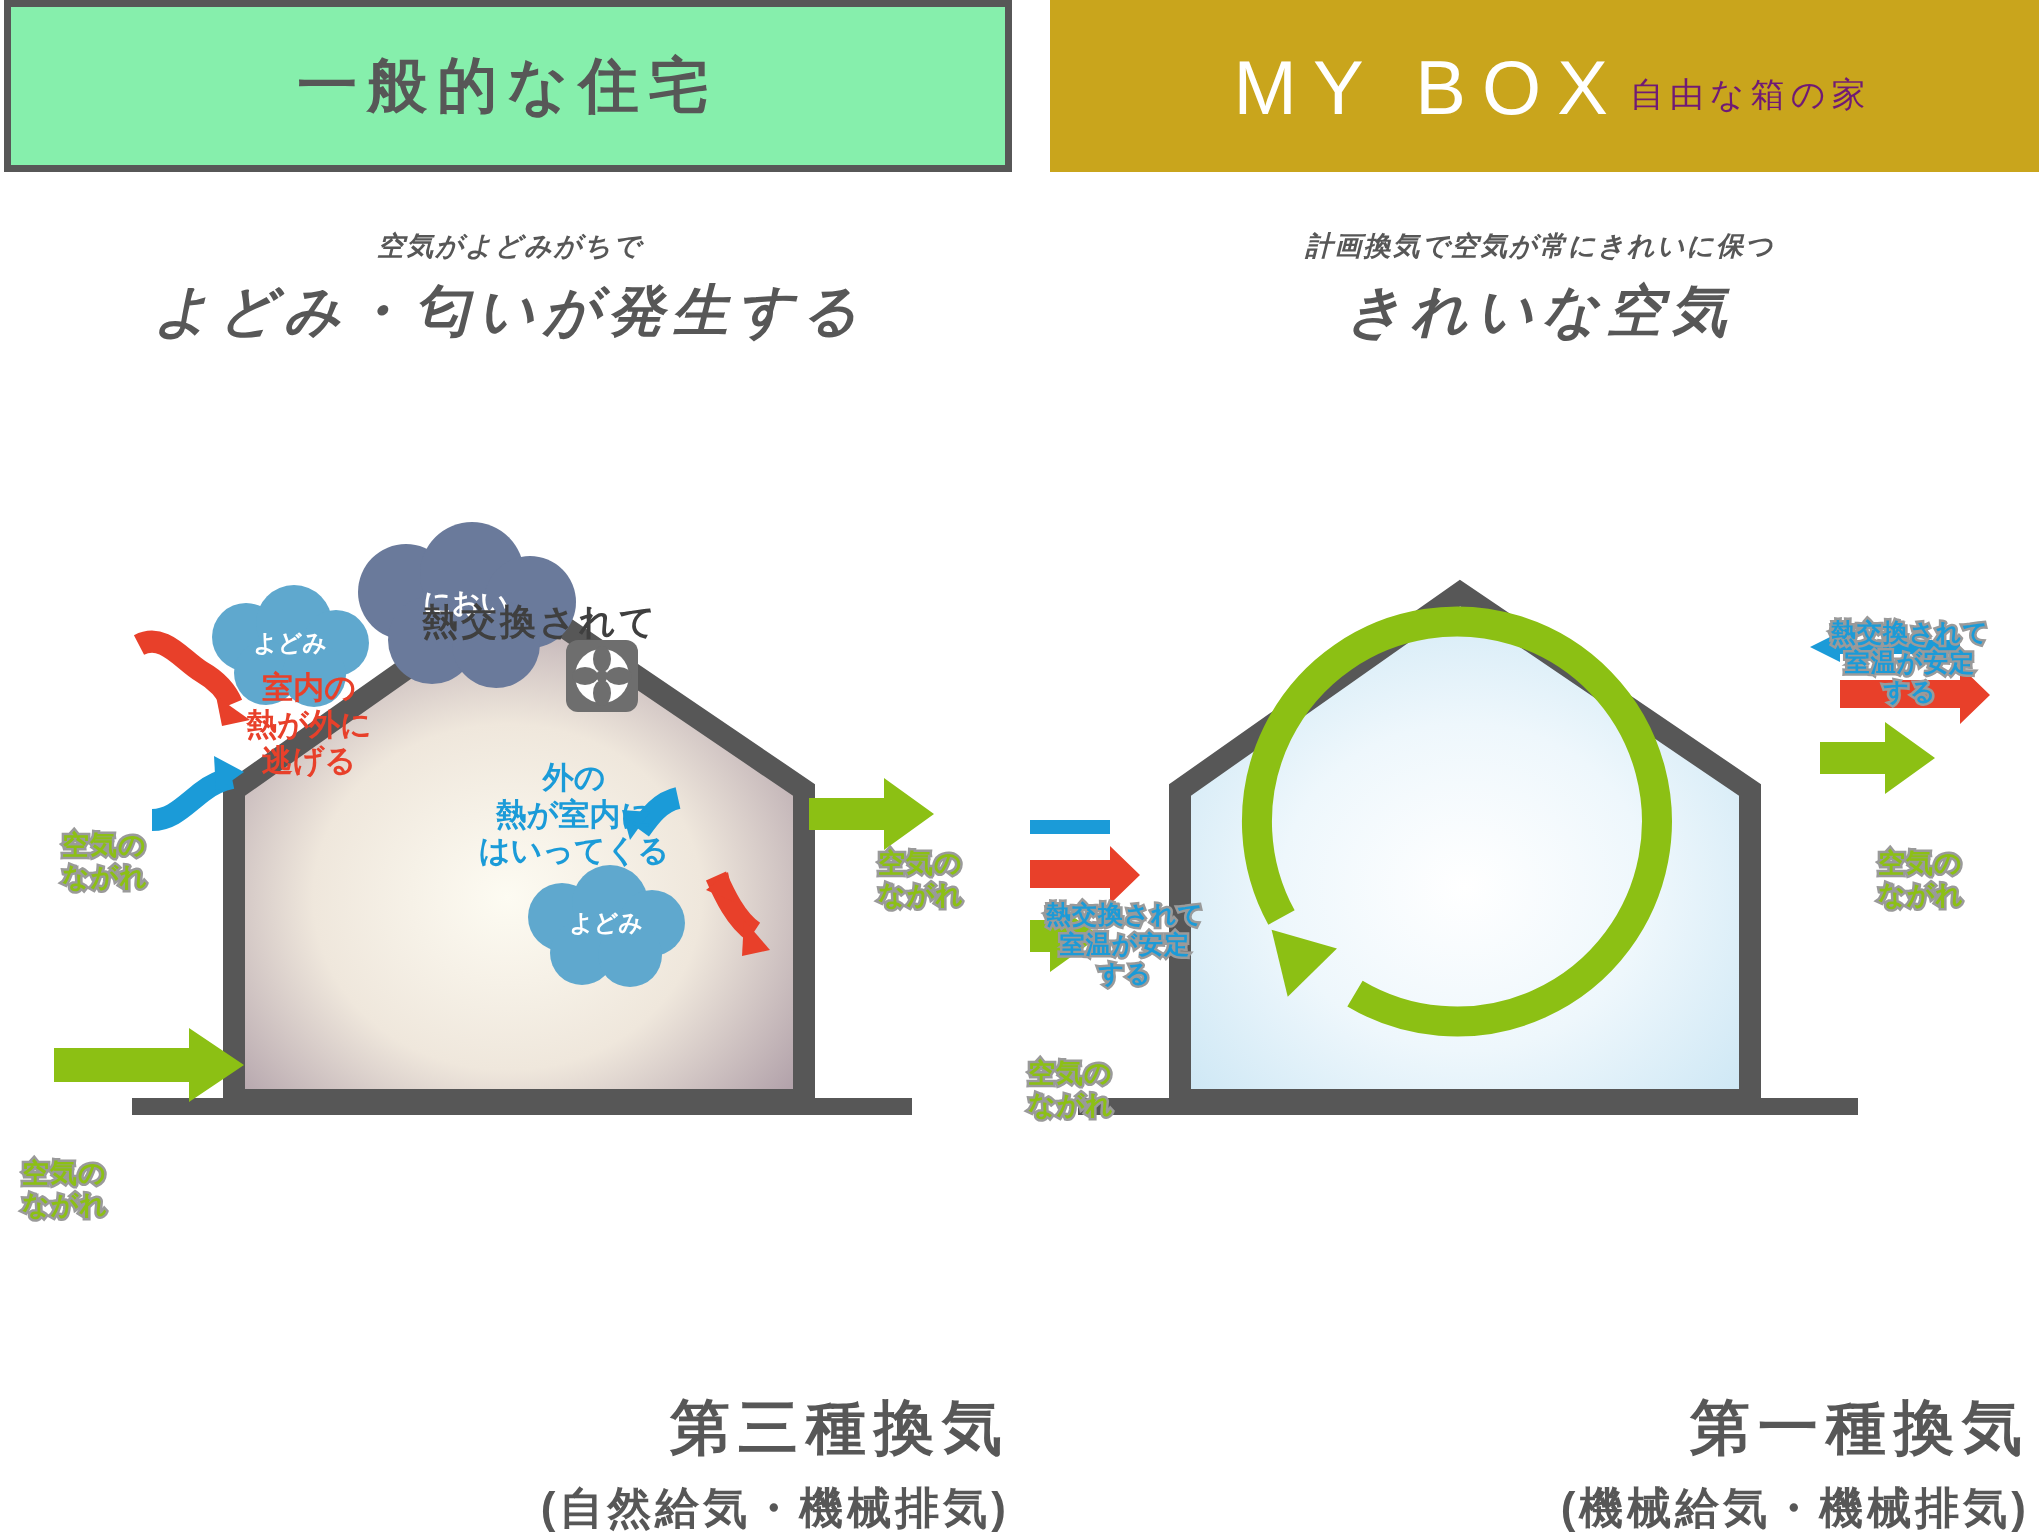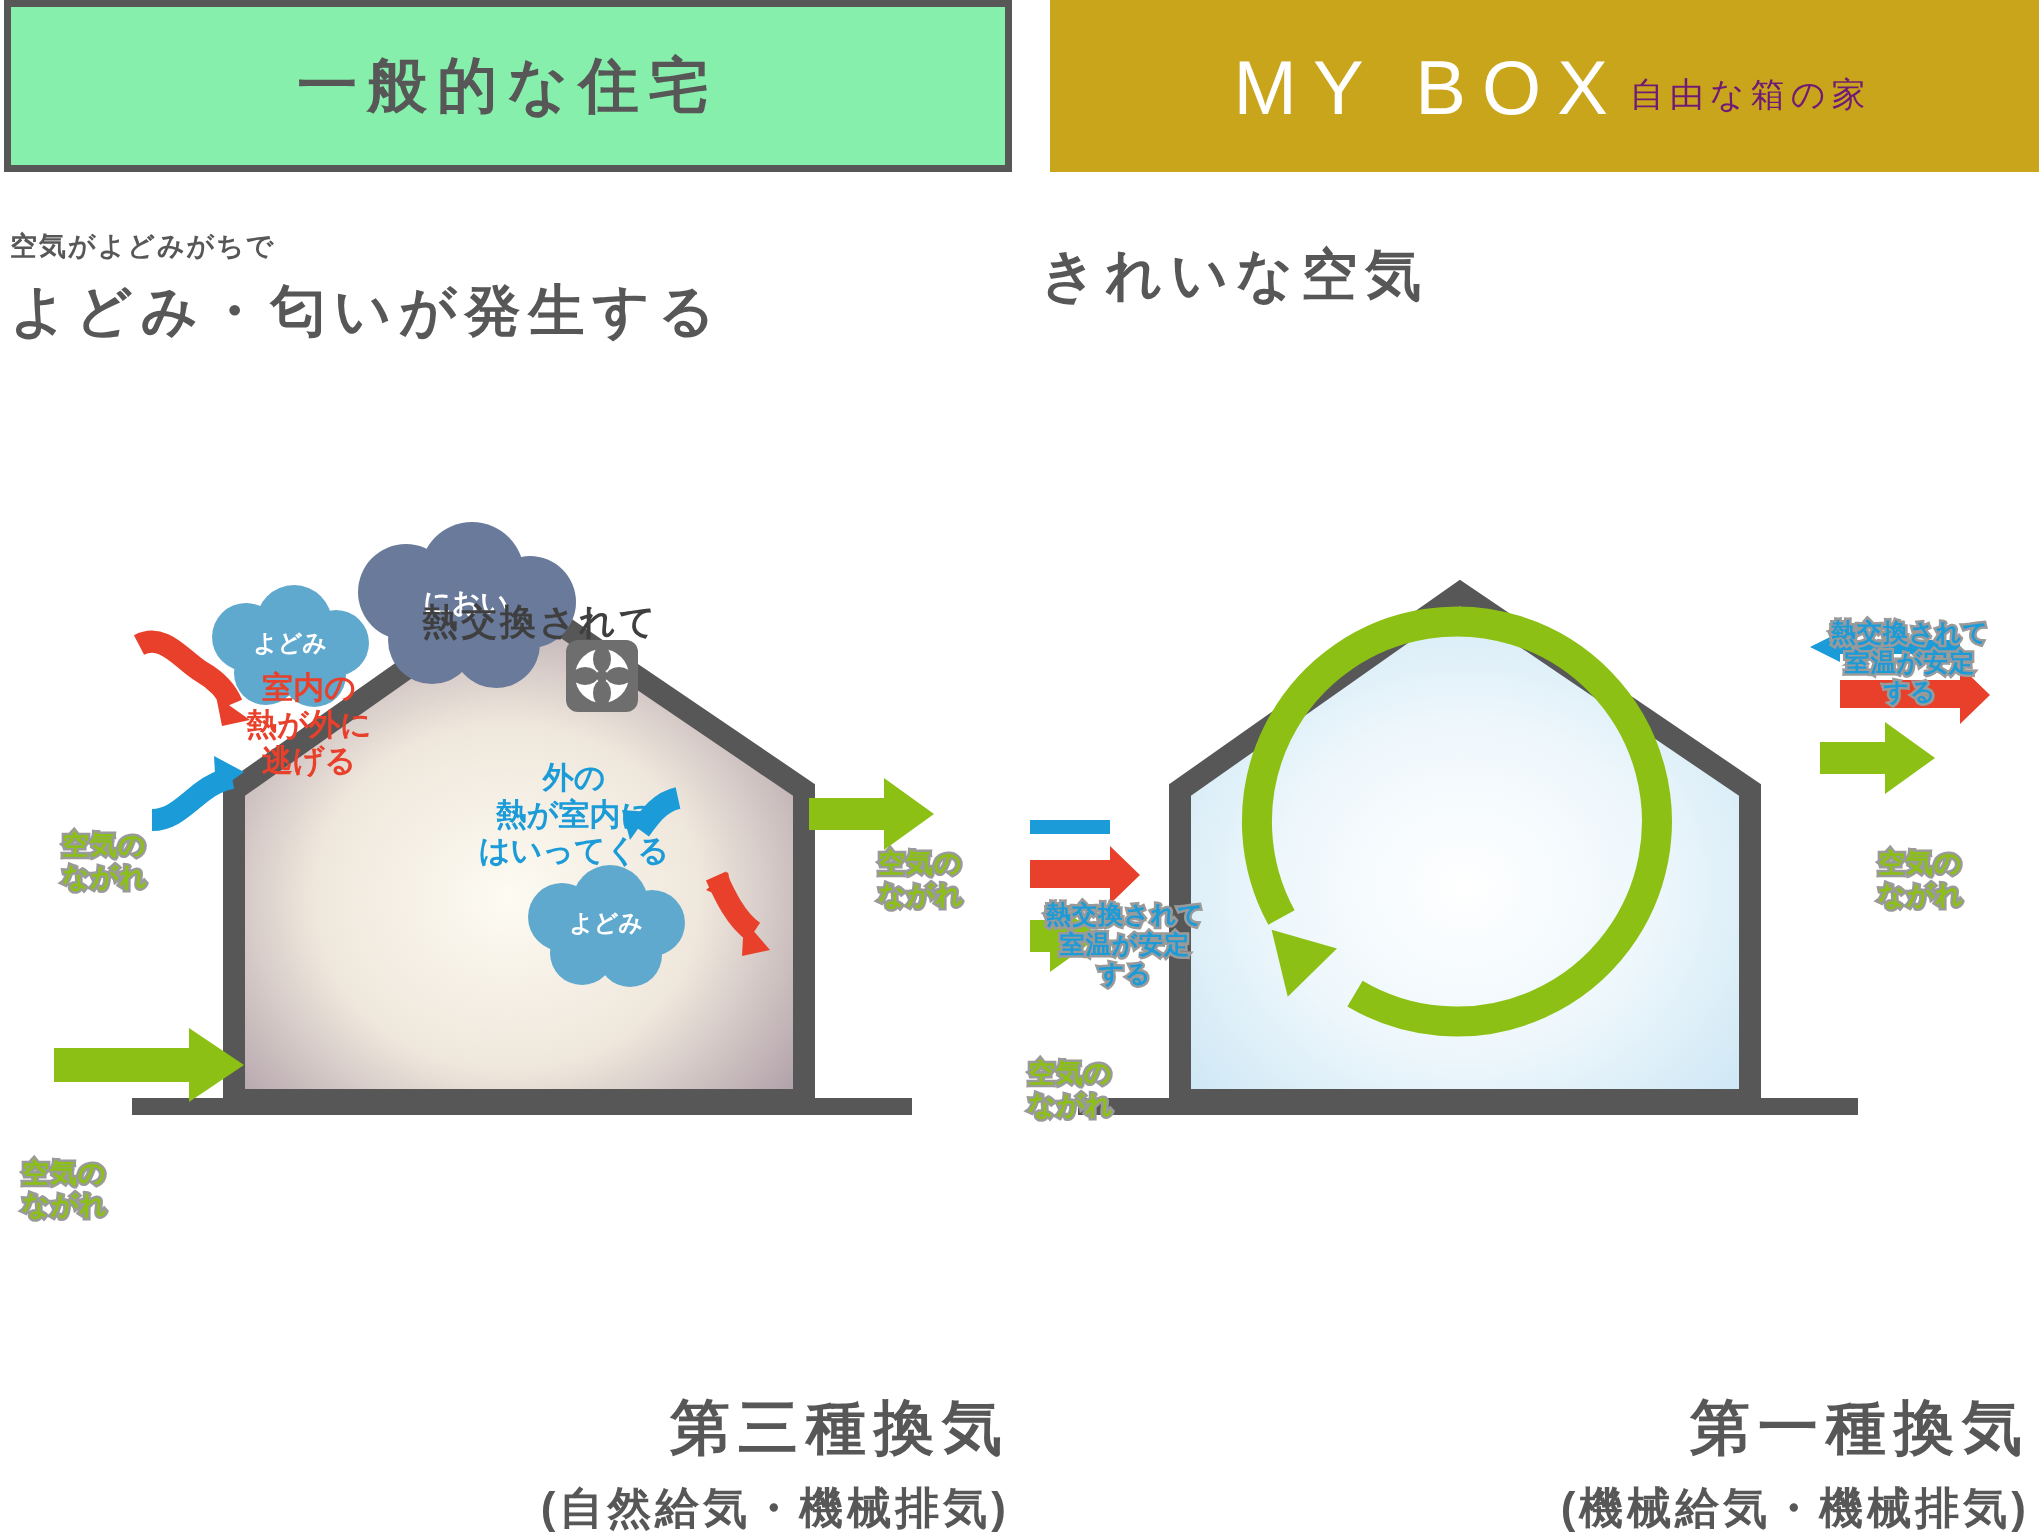--- a/index.html
+++ b/index.html
@@ -68,21 +68,23 @@
     letter-spacing: 6px;
     margin-top: 14px;
     font-family: "Liberation Serif", serif;
     white-space: nowrap;
     padding-left: 6px;
   }
 
   
   .col-caption {
     position: absolute;
+    text-align: center;
     width: 1000px;
+    font-style: italic;
   }
   .cap-small {
     font-size: 27px;
     font-weight: bold;
     color: #575757;
     letter-spacing: 2px;
     white-space: nowrap;
   }
   .cap-big {
     font-size: 56px;
@@ -177,20 +179,21 @@
     <div class="hdr-right-title">MY BOX</div>
     <div class="hdr-right-sub">自由な箱の家</div>
   </div>
 
   <div class="col-caption" style="left:10px; top:228px;">
     <div class="cap-small">空気がよどみがちで</div>
     <div class="cap-big">よどみ・匂いが発生する</div>
   </div>
 
   <div class="col-caption" style="left:1040px; top:228px;">
+    <div class="cap-small">計画換気で空気が常にきれいに保つ</div>
     <div class="cap-big">きれいな空気</div>
   </div>
 
   <div class="house-wrap" style="left:0px; top:520px; width:1010px; height:780px;margin-left:44px;">
     <svg class="house-svg" width="1010" height="780" viewBox="0 0 1010 780">
       <defs>
         <radialGradient id="lfill" cx="48%" cy="60%" r="62%">
           <stop offset="0%" stop-color="#fdfbf2"></stop>
           <stop offset="55%" stop-color="#efe7dc"></stop>
           <stop offset="100%" stop-color="#b3a3ab"></stop>

